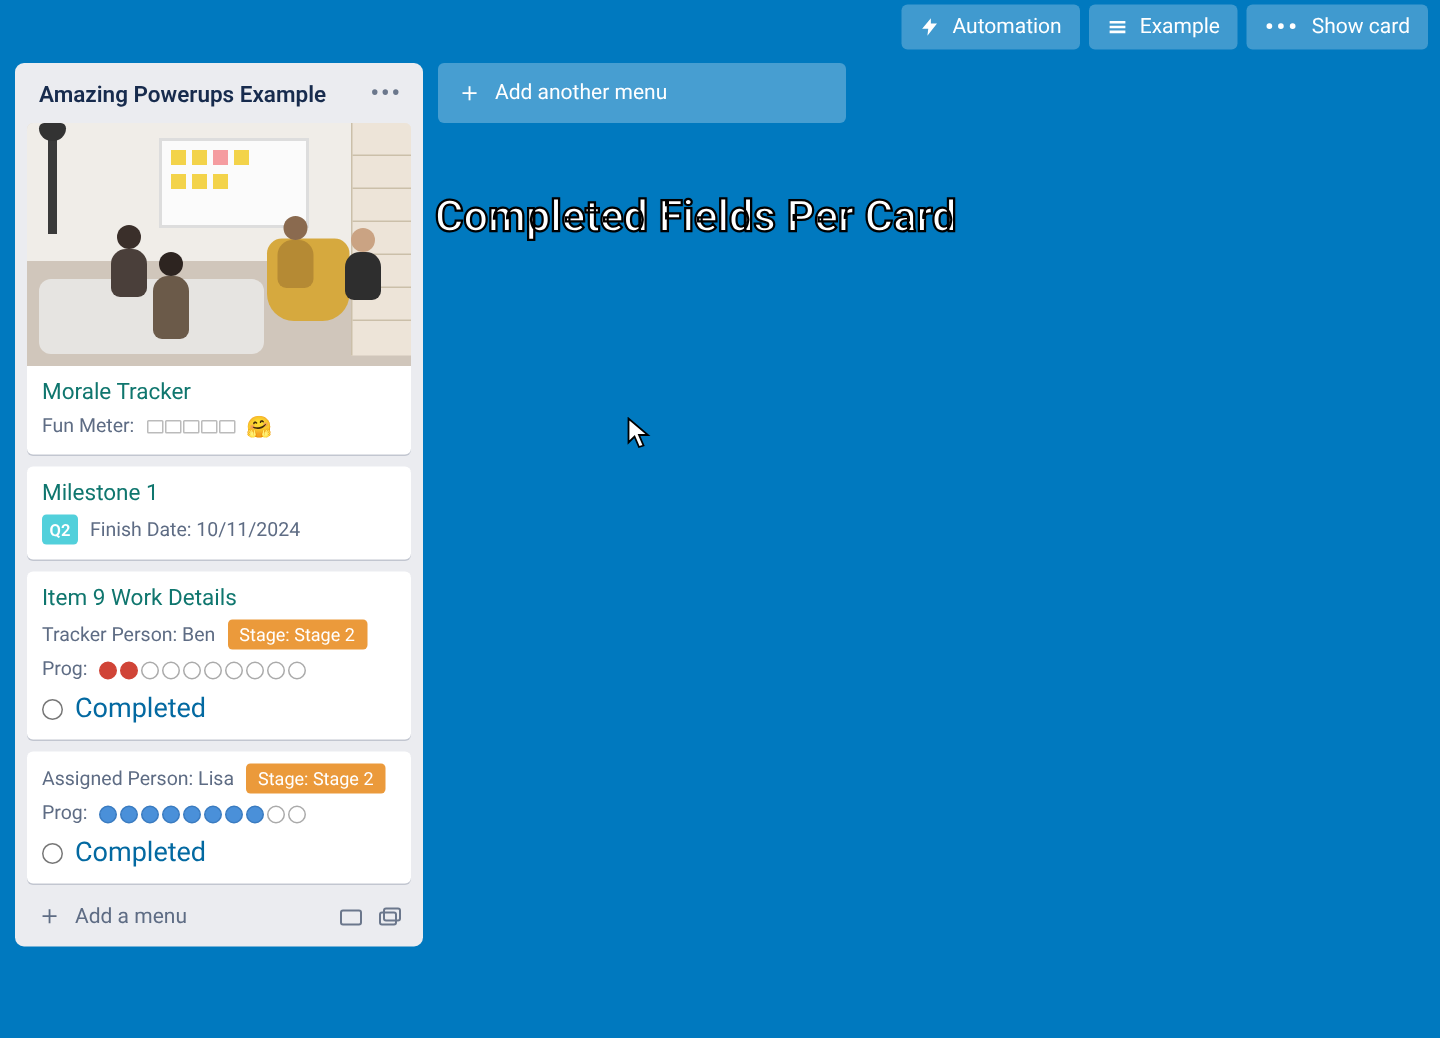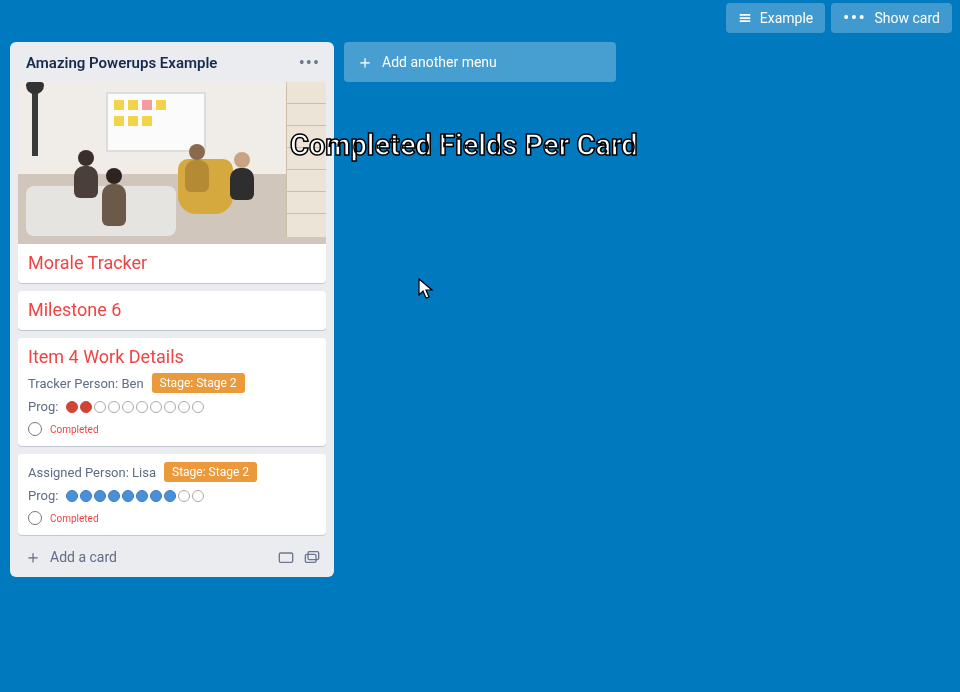--- a/index.html
+++ b/index.html
@@ -39,21 +39,21 @@
   }
   .top-btn svg { fill: #fff; }
   .top-btn .dots { letter-spacing: 2px; font-weight: bold; font-size: 16px; line-height: 8px;}
   .lists {
     display: flex;
     align-items: flex-start;
     gap: 10px;
     padding: 6px 10px;
   }
   .list {
-    width: 324px;
+    width: 272px;
     background: #ebecf0;
     border-radius: 6px;
     padding: 8px;
     display: flex;
     flex-direction: column;
     gap: 8px;
   }
   .list-header {
     display: flex;
     justify-content: space-between;
@@ -87,22 +87,22 @@
     position: relative;
     overflow: hidden;
   }
   .card-body {
     padding: 8px 10px 10px 10px;
     display: flex;
     flex-direction: column;
     gap: 6px;
   }
   .card-title {
-    font-size: 18px;
-    color: #ef4444;
+    font-size: 15px;
+    color: #0f766e;
   }
   .field-line {
     display: flex;
     align-items: center;
     gap: 8px;
     flex-wrap: wrap;
     font-size: 13px;
     color: #5e6c84;
   }
   .badge-q2 {
@@ -149,22 +149,22 @@
   .fun-box {
     width: 11px;
     height: 9px;
     border: 1px solid #bbb;
     border-radius: 1px;
   }
   .check-row {
     display: flex;
     align-items: center;
     gap: 8px;
-    color: #ef4444;
-    font-size: 10px;
+    color: #0369a1;
+    font-size: 18px;
     padding-top: 2px;
     text-align: right;
   }
   .check-circle {
     width:14px;height:14px;border:1.5px solid #777;border-radius:50%;
   }
   .list-footer {
     display: flex;
     justify-content: space-between;
     align-items: center;
@@ -231,20 +231,26 @@
   .plus { font-size:18px; line-height:14px; }
 </style>
 </head>
 <body>
 
 <div class="board">
 
   <div class="topbar">
     <div class="top-btn">
       <svg width="14" height="14" viewBox="0 0 24 24">
+          <path d="M13 2 3 14h7l-1 8 11-14h-7z"></path>
+        </svg>
+      <span>Automation</span>
+    </div>
+    <div class="top-btn">
+      <svg width="14" height="14" viewBox="0 0 24 24">
           <path d="M3 5h18v3H3zM3 10.5h18v3H3zM3 16h18v3H3z"></path>
         </svg>
       <span>Example</span>
     </div>
     <div class="top-btn">
       <span class="dots">•••</span>
       <span>Show card</span>
     </div>
   </div>
 
@@ -294,32 +300,47 @@
               <div class="body" style="background:#b58a34"></div>
             </div>
             <div class="person" style="left:210px;bottom:44px;">
               <div class="head" style="background:#caa383"></div>
               <div class="body" style="background:#2e2e2e"></div>
             </div>
           </div>
         </div>
         <div class="card-body">
           <div class="card-title">Morale Tracker</div>
+          <div class="field-line">
+            <span>Fun Meter:</span>
+            <span class="fun-boxes">
+              <span class="fun-box"></span>
+                <span class="fun-box"></span>
+                <span class="fun-box"></span>
+                <span class="fun-box"></span>
+                <span class="fun-box"></span>
+            </span>
+            <span class="modal-open">🤗</span>
+          </div>
         </div>
       </div>
 
       <div class="card">
         <div class="card-body">
-          <div class="card-title">Milestone 6</div>
+          <div class="card-title">Milestone 1</div>
+          <div class="field-line">
+            <span class="badge-q2">Q2</span>
+            <span>Finish Date: 10/11/2024</span>
+          </div>
         </div>
       </div>
 
       <div class="card">
         <div class="card-body">
-          <div class="card-title">Item 4 Work Details</div>
+          <div class="card-title">Item 9 Work Details</div>
           <div class="field-line">
             <span>Tracker Person: Ben</span>
             <span class="stage-badge">Stage: Stage 2</span>
           </div>
           <div class="field-line">
             <span>Prog:</span>
             <span class="prog-dots">
               <span class="dot red"></span>
                 <span class="dot red"></span>
               <span class="dot"></span>
@@ -363,21 +384,21 @@
           <div class="check-row">
             <span class="check-circle"></span>
             <span>Completed</span>
           </div>
         </div>
       </div>
 
       <div class="list-footer">
         <div class="add-card-btn">
           <span class="plus">＋</span>
-          <span>Add a card</span>
+          <span>Add a menu</span>
         </div>
         <div class="footer-icons">
           <svg width="16" height="14" viewBox="0 0 24 20" fill="none" stroke="#6b778c" stroke-width="2">
               <rect x="2" y="4" width="20" height="14" rx="2"></rect>
             </svg>
           <svg width="16" height="14" viewBox="0 0 24 20" fill="none" stroke="#6b778c" stroke-width="2">
               <rect x="6" y="2" width="16" height="12" rx="2"></rect>
               <rect x="2" y="6" width="16" height="12" rx="2"></rect>
             </svg>
         </div>

